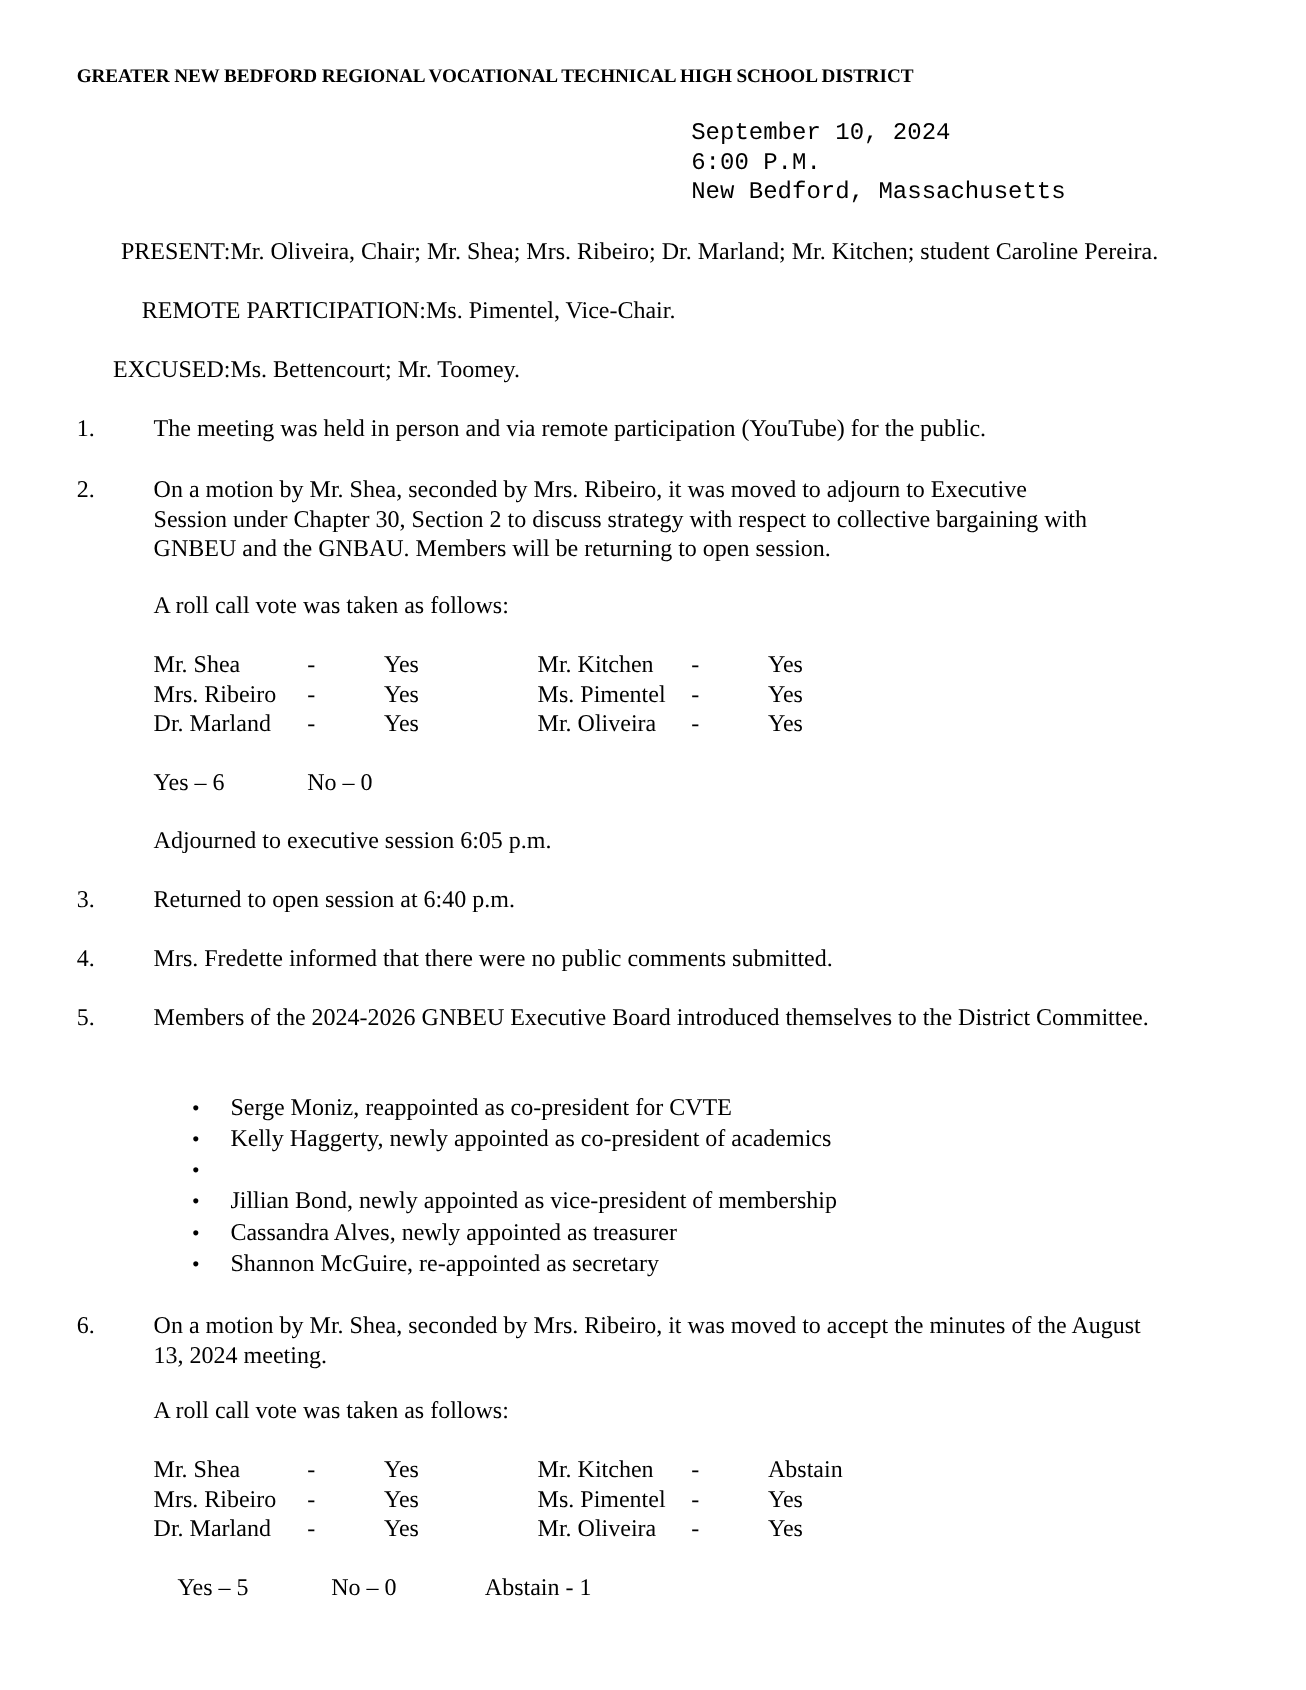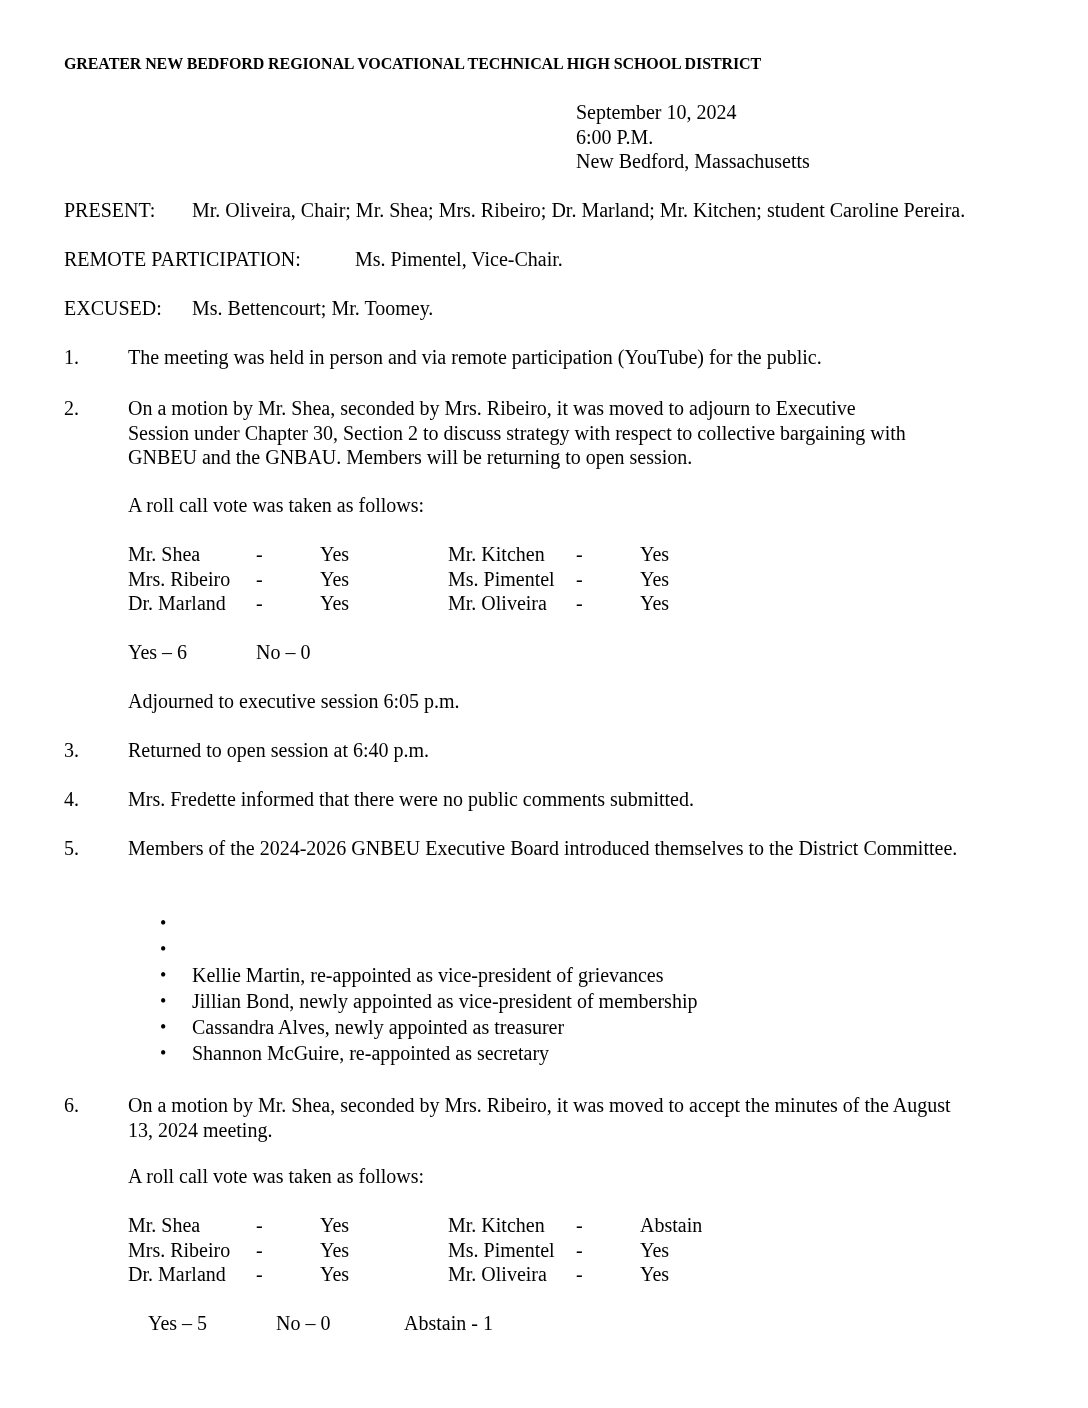--- a/index.html
+++ b/index.html
@@ -4,22 +4,22 @@
 <style>
   html, body { margin: 0; padding: 0; background: #ffffff; }
   body {
     width: 1088px; height: 1408px; position: relative; overflow: hidden;
     font-family: "Liberation Serif", "DejaVu Serif", serif;
     color: #000; font-size: 20px; line-height: 24.5px;
   }
   .abs { position: absolute; white-space: nowrap; }
   .title { left: 64px; top: 52px; font-weight: bold; font-size: 16px; letter-spacing: -0.1px; }
   .dateblock { left: 576px; top: 100px; }
-  .dateblock div { height: 24.5px; }
-  .label { display: inline-block; }
+  .dateblock div { height: 24.5px; font-family: Liberation Mono, monospace; }
+  .label { display: inline-block; text-align: right; }
   .num { left: 64px; }
   .body-text { left: 128px; }
   .vote-row { height: 24.5px; position: relative; width: 700px; }
   .vote-row span { position: absolute; top: 0; }
   .c1 { left: 0; } .c2 { left: 128px; } .c3 { left: 192px; }
   .c4 { left: 320px; } .c5 { left: 448px; } .c6 { left: 512px; }
   .tally span { position: absolute; top: 0; }
   .bullets { left: 160px; }
   .bullet-row { height: 26px; position: relative; width: 800px; }
   .bullet-row .dot { position: absolute; left: 0; top: 0; font-size: 18px; }
@@ -98,27 +98,28 @@
 <div class="abs body-text" style="top:787px;">Mrs. Fredette informed that there were no public comments submitted.</div>
 
 <div class="abs num" style="top:836px;">5.</div>
 <div class="abs body-text" style="top:836px;">
   <div>Members of the 2024-2026 GNBEU Executive Board introduced themselves to the District Committee.</div>
 </div>
 
 <div class="abs bullets" style="top:911px;">
   <div class="bullet-row">
     <span class="dot">•</span>
+    <span class="txt">Serge Moniz, reappointed as co-president for CVTE</span>
   </div>
   <div class="bullet-row">
     <span class="dot">•</span>
+    <span class="txt">Kelly Haggerty, newly appointed as co-president of academics</span>
   </div>
   <div class="bullet-row">
     <span class="dot">•</span>
-    <span class="txt">Kellie Martin, re-appointed as vice-president of grievances</span>
   </div>
   <div class="bullet-row">
     <span class="dot">•</span>
     <span class="txt">Jillian Bond, newly appointed as vice-president of membership</span>
   </div>
   <div class="bullet-row">
     <span class="dot">•</span>
     <span class="txt">Cassandra Alves, newly appointed as treasurer</span>
   </div>
   <div class="bullet-row">

